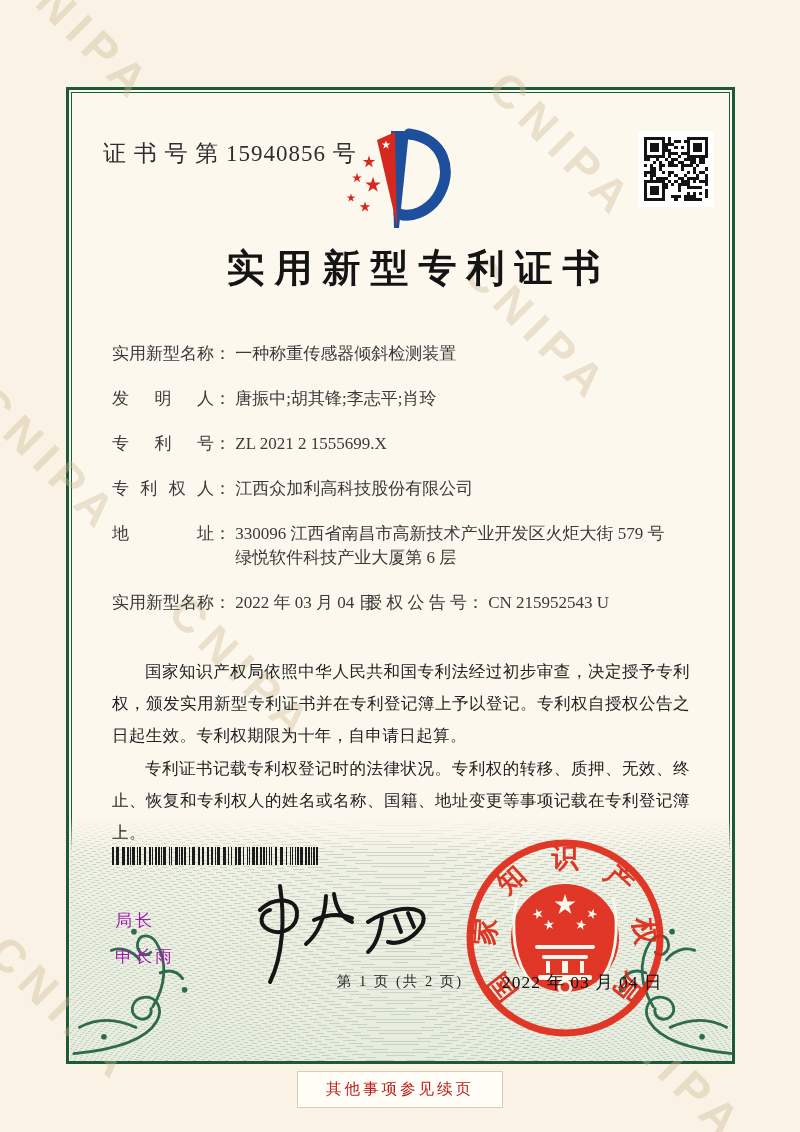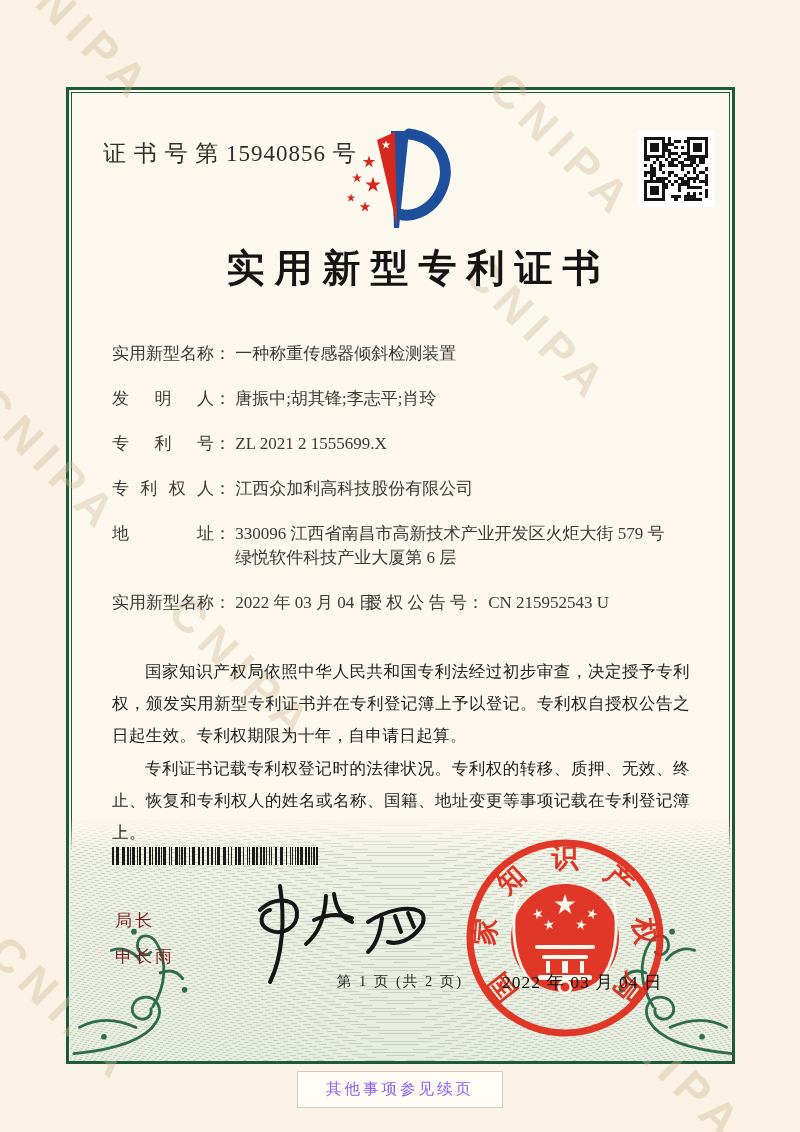--- a/index.html
+++ b/index.html
@@ -58,40 +58,40 @@
   .grp2 .lbl{width:102px;}
   .paras{
     position:absolute;left:112px;top:656px;width:578px;z-index:3;
     font-size:16.5px;line-height:1.95;color:#222;text-align:justify;letter-spacing:0.4px;
   }
   .paras p{margin:0;text-indent:2em;}
   .barcode{position:absolute;left:112px;top:847px;z-index:3;}
   .signer{
     position:absolute;left:115px;top:903px;z-index:3;
     font-family:Liberation Sans, sans-serif;
-    font-size:17px;color:#7f1d1d;letter-spacing:3px;line-height:36px;
+    font-size:17px;color:#a21caf;letter-spacing:3px;line-height:36px;
   }
   .sig-svg{position:absolute;left:222px;top:876px;z-index:3;}
   .seal{position:absolute;left:462px;top:835px;z-index:3;opacity:0.93;}
   .seal-char{
     font-size:27px;fill:#dc2a18;font-weight:bold;text-anchor:middle;
     dominant-baseline:middle;font-family:"Liberation Serif",serif;
   }
   .seal-date{
     position:absolute;left:502px;top:970px;z-index:4;font-size:17.5px;color:#101010;
     letter-spacing:1px;white-space:nowrap;
   }
   .page-info{
     position:absolute;left:0;right:0;top:972px;text-align:center;z-index:3;
     font-size:14.5px;color:#2a2a2a;letter-spacing:2px;
   }
   .cont-box{
     position:absolute;left:50%;transform:translateX(-50%);top:1071px;z-index:3;
     background:#fffdf6;border:1px solid #d6cdba;padding:7px 28px;
-    font-size:15.5px;color:#8b5cf6;letter-spacing:3px;white-space:nowrap;
+    font-size:15.5px;color:#b91c1c;letter-spacing:3px;white-space:nowrap;
   }
 </style>
 </head>
 <body>
 
 <div class="page">
 
   <div class="wm" style="left:-12px;top:2px;">CNIPA</div>
   <div class="wm" style="left:470px;top:118px;">CNIPA</div>
   <div class="wm" style="left:445px;top:302px;">CNIPA</div>

